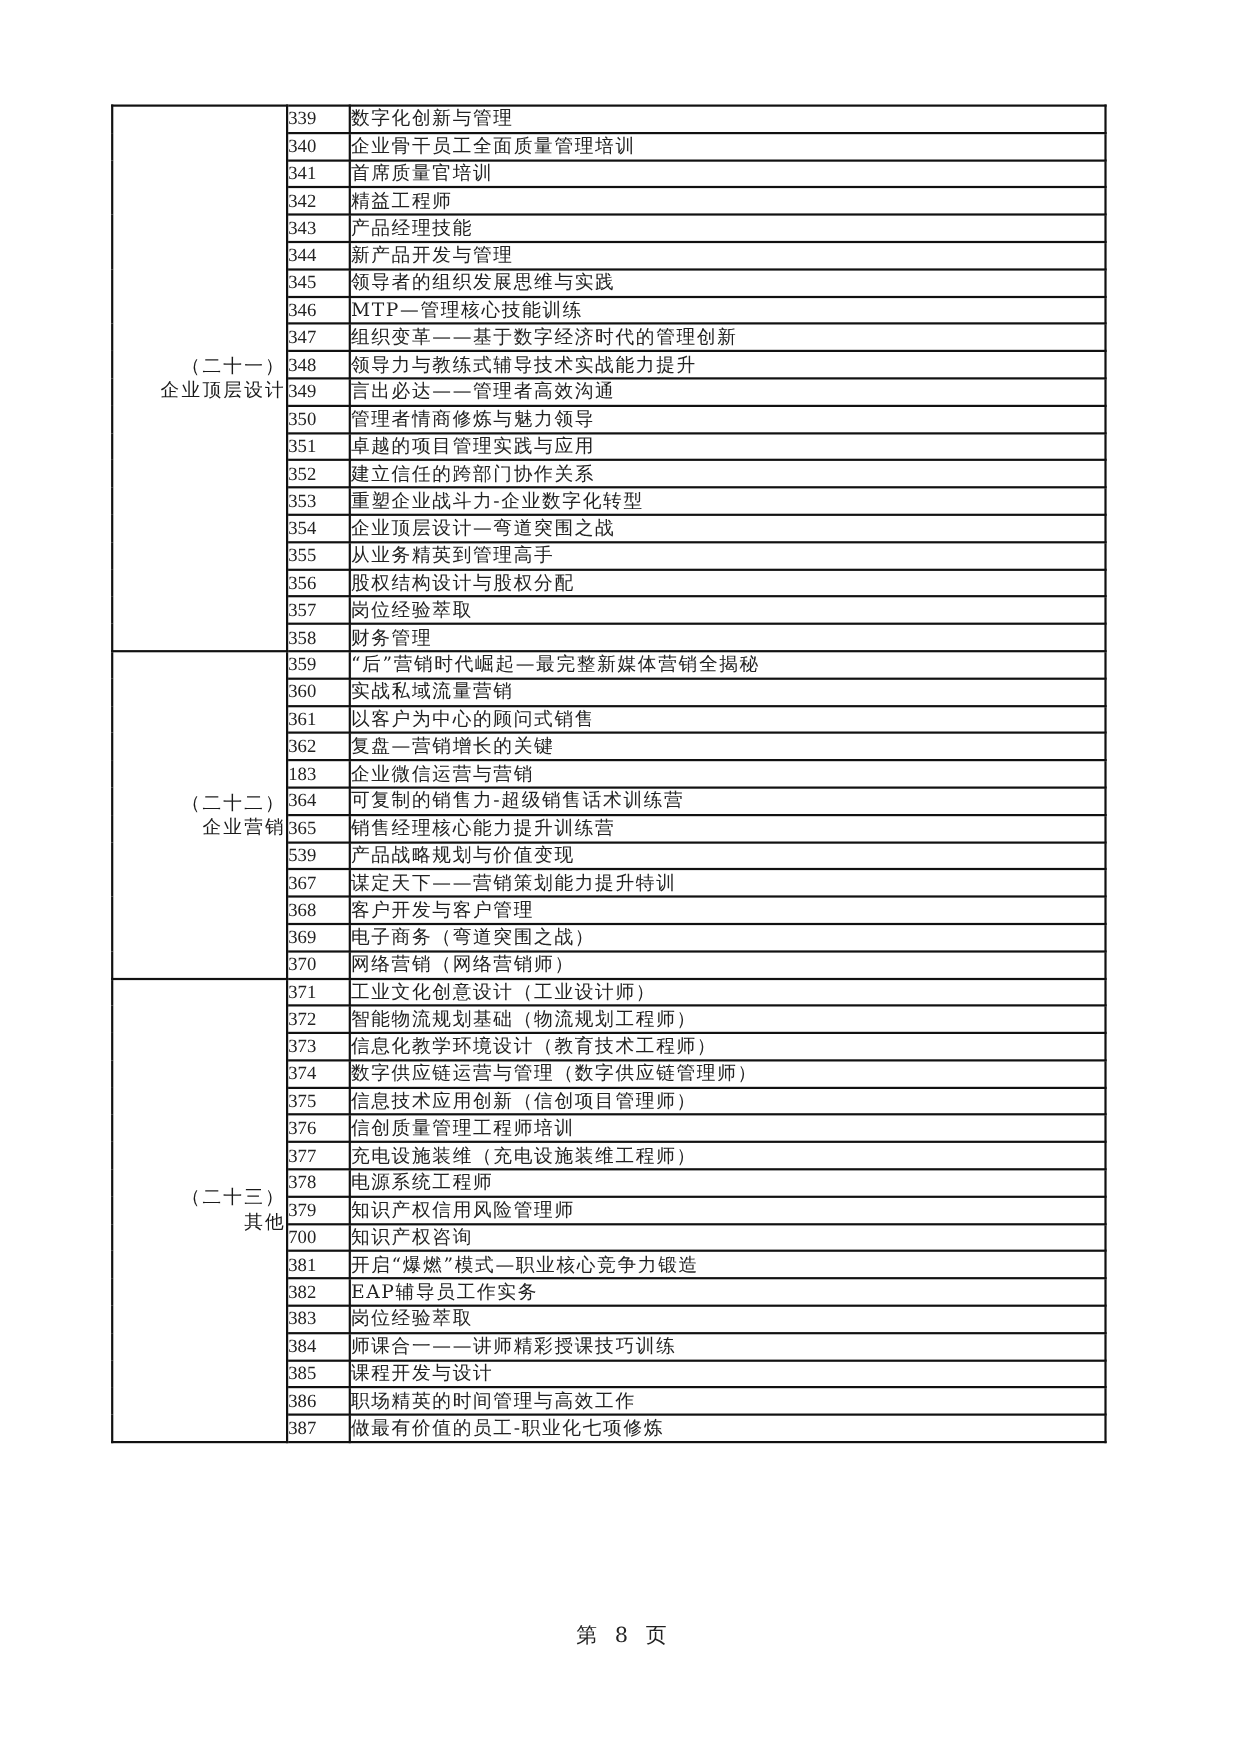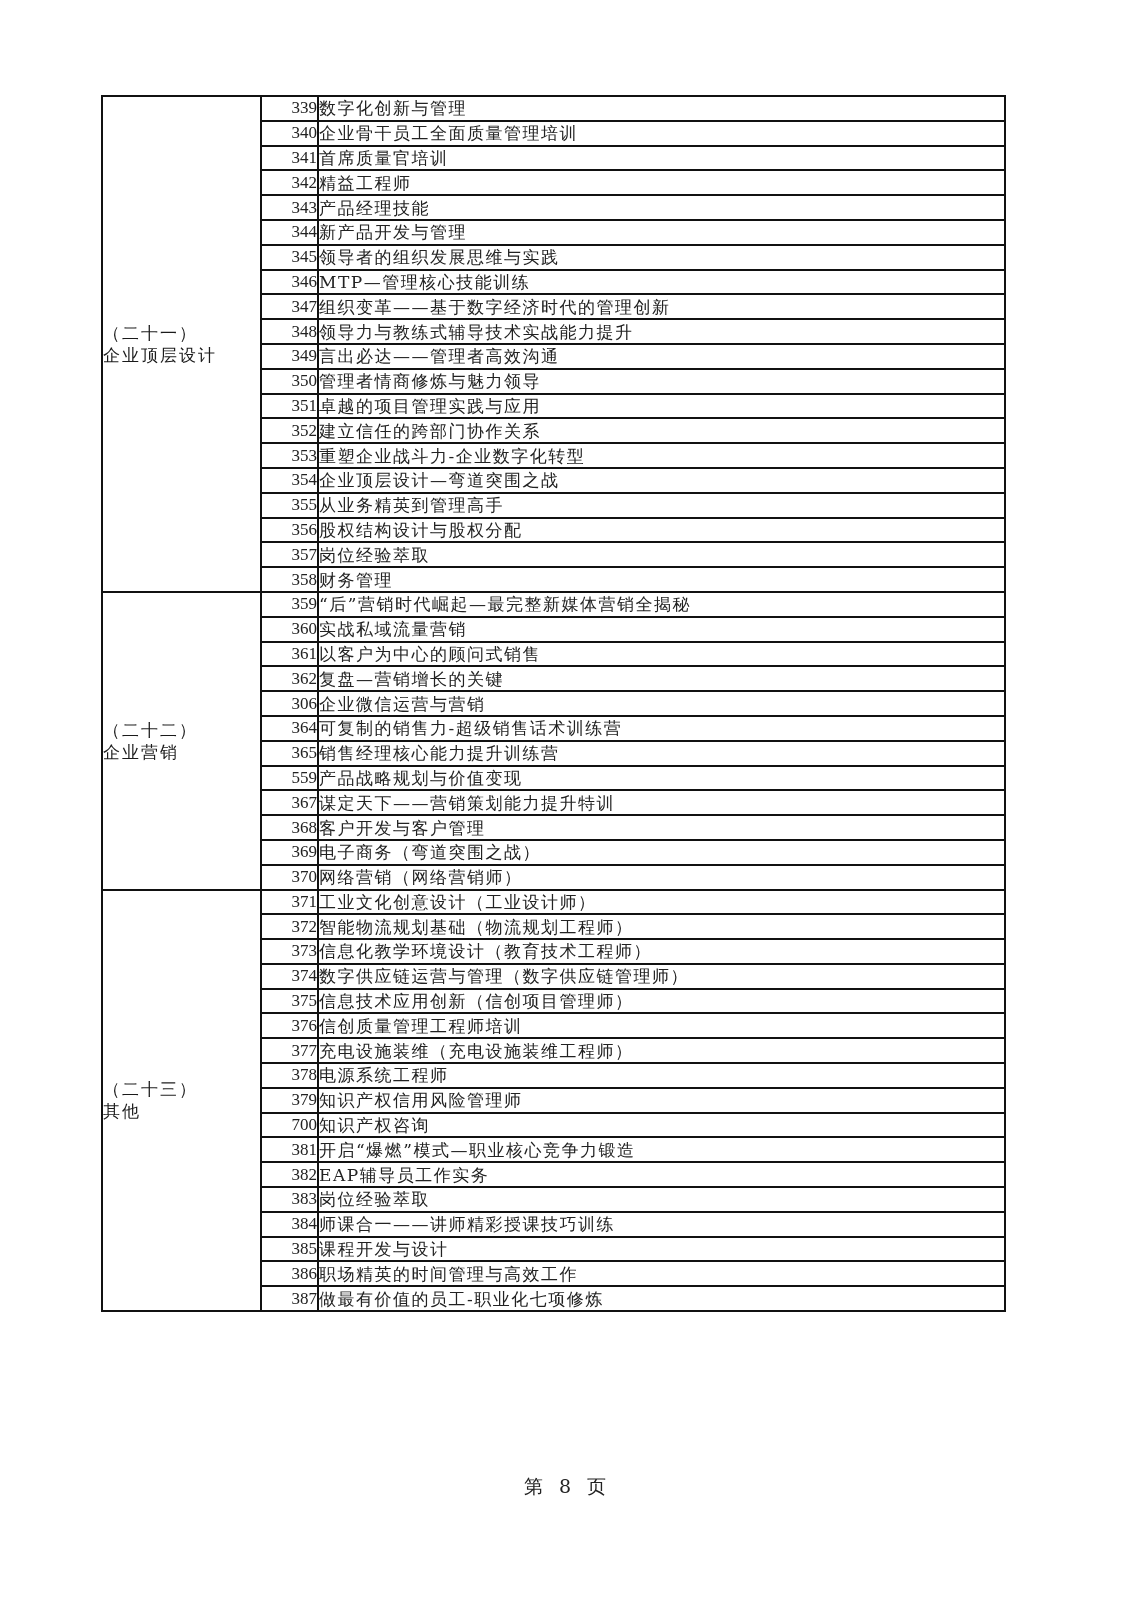--- a/index.html
+++ b/index.html
@@ -37,32 +37,32 @@
     font-size: 17px;
     line-height: 22px;
     white-space: nowrap;
     overflow: hidden;
     vertical-align: middle;
   }
   col.c-cat { width: 159px; }
   col.c-num { width: 57px; }
   col.c-name { width: auto; }
   td.cat-cell {
-    text-align: left;
+    text-align: right;
     vertical-align: middle;
     font-size: 18px;
     line-height: 28px;
     letter-spacing: 2px;
   }
   td.cat-cell .cat-index,
   td.cat-cell .cat-title {
     display: block;
   }
   td.num-cell {
-    text-align: right;
+    text-align: left;
     font-family: "Liberation Serif", "DejaVu Serif", serif;
     font-size: 18px;
     color: #222;
     margin-top: 28px;
   }
   td.name-cell {
     padding-left: 28px;
     letter-spacing: 1.5px;
     font-size: 17px;
     color: #222;
@@ -189,33 +189,33 @@
         </tr>
         <tr>
           <td class="num-cell">361</td>
           <td class="name-cell">以客户为中心的顾问式销售</td>
         </tr>
         <tr>
           <td class="num-cell">362</td>
           <td class="name-cell">复盘—营销增长的关键</td>
         </tr>
         <tr>
-          <td class="num-cell">306</td>
+          <td class="num-cell">183</td>
           <td class="name-cell">企业微信运营与营销</td>
         </tr>
         <tr>
           <td class="num-cell">364</td>
           <td class="name-cell">可复制的销售力-超级销售话术训练营</td>
         </tr>
         <tr>
           <td class="num-cell">365</td>
           <td class="name-cell">销售经理核心能力提升训练营</td>
         </tr>
         <tr>
-          <td class="num-cell">559</td>
+          <td class="num-cell">539</td>
           <td class="name-cell">产品战略规划与价值变现</td>
         </tr>
         <tr>
           <td class="num-cell">367</td>
           <td class="name-cell">谋定天下——营销策划能力提升特训</td>
         </tr>
         <tr>
           <td class="num-cell">368</td>
           <td class="name-cell">客户开发与客户管理</td>
         </tr>

